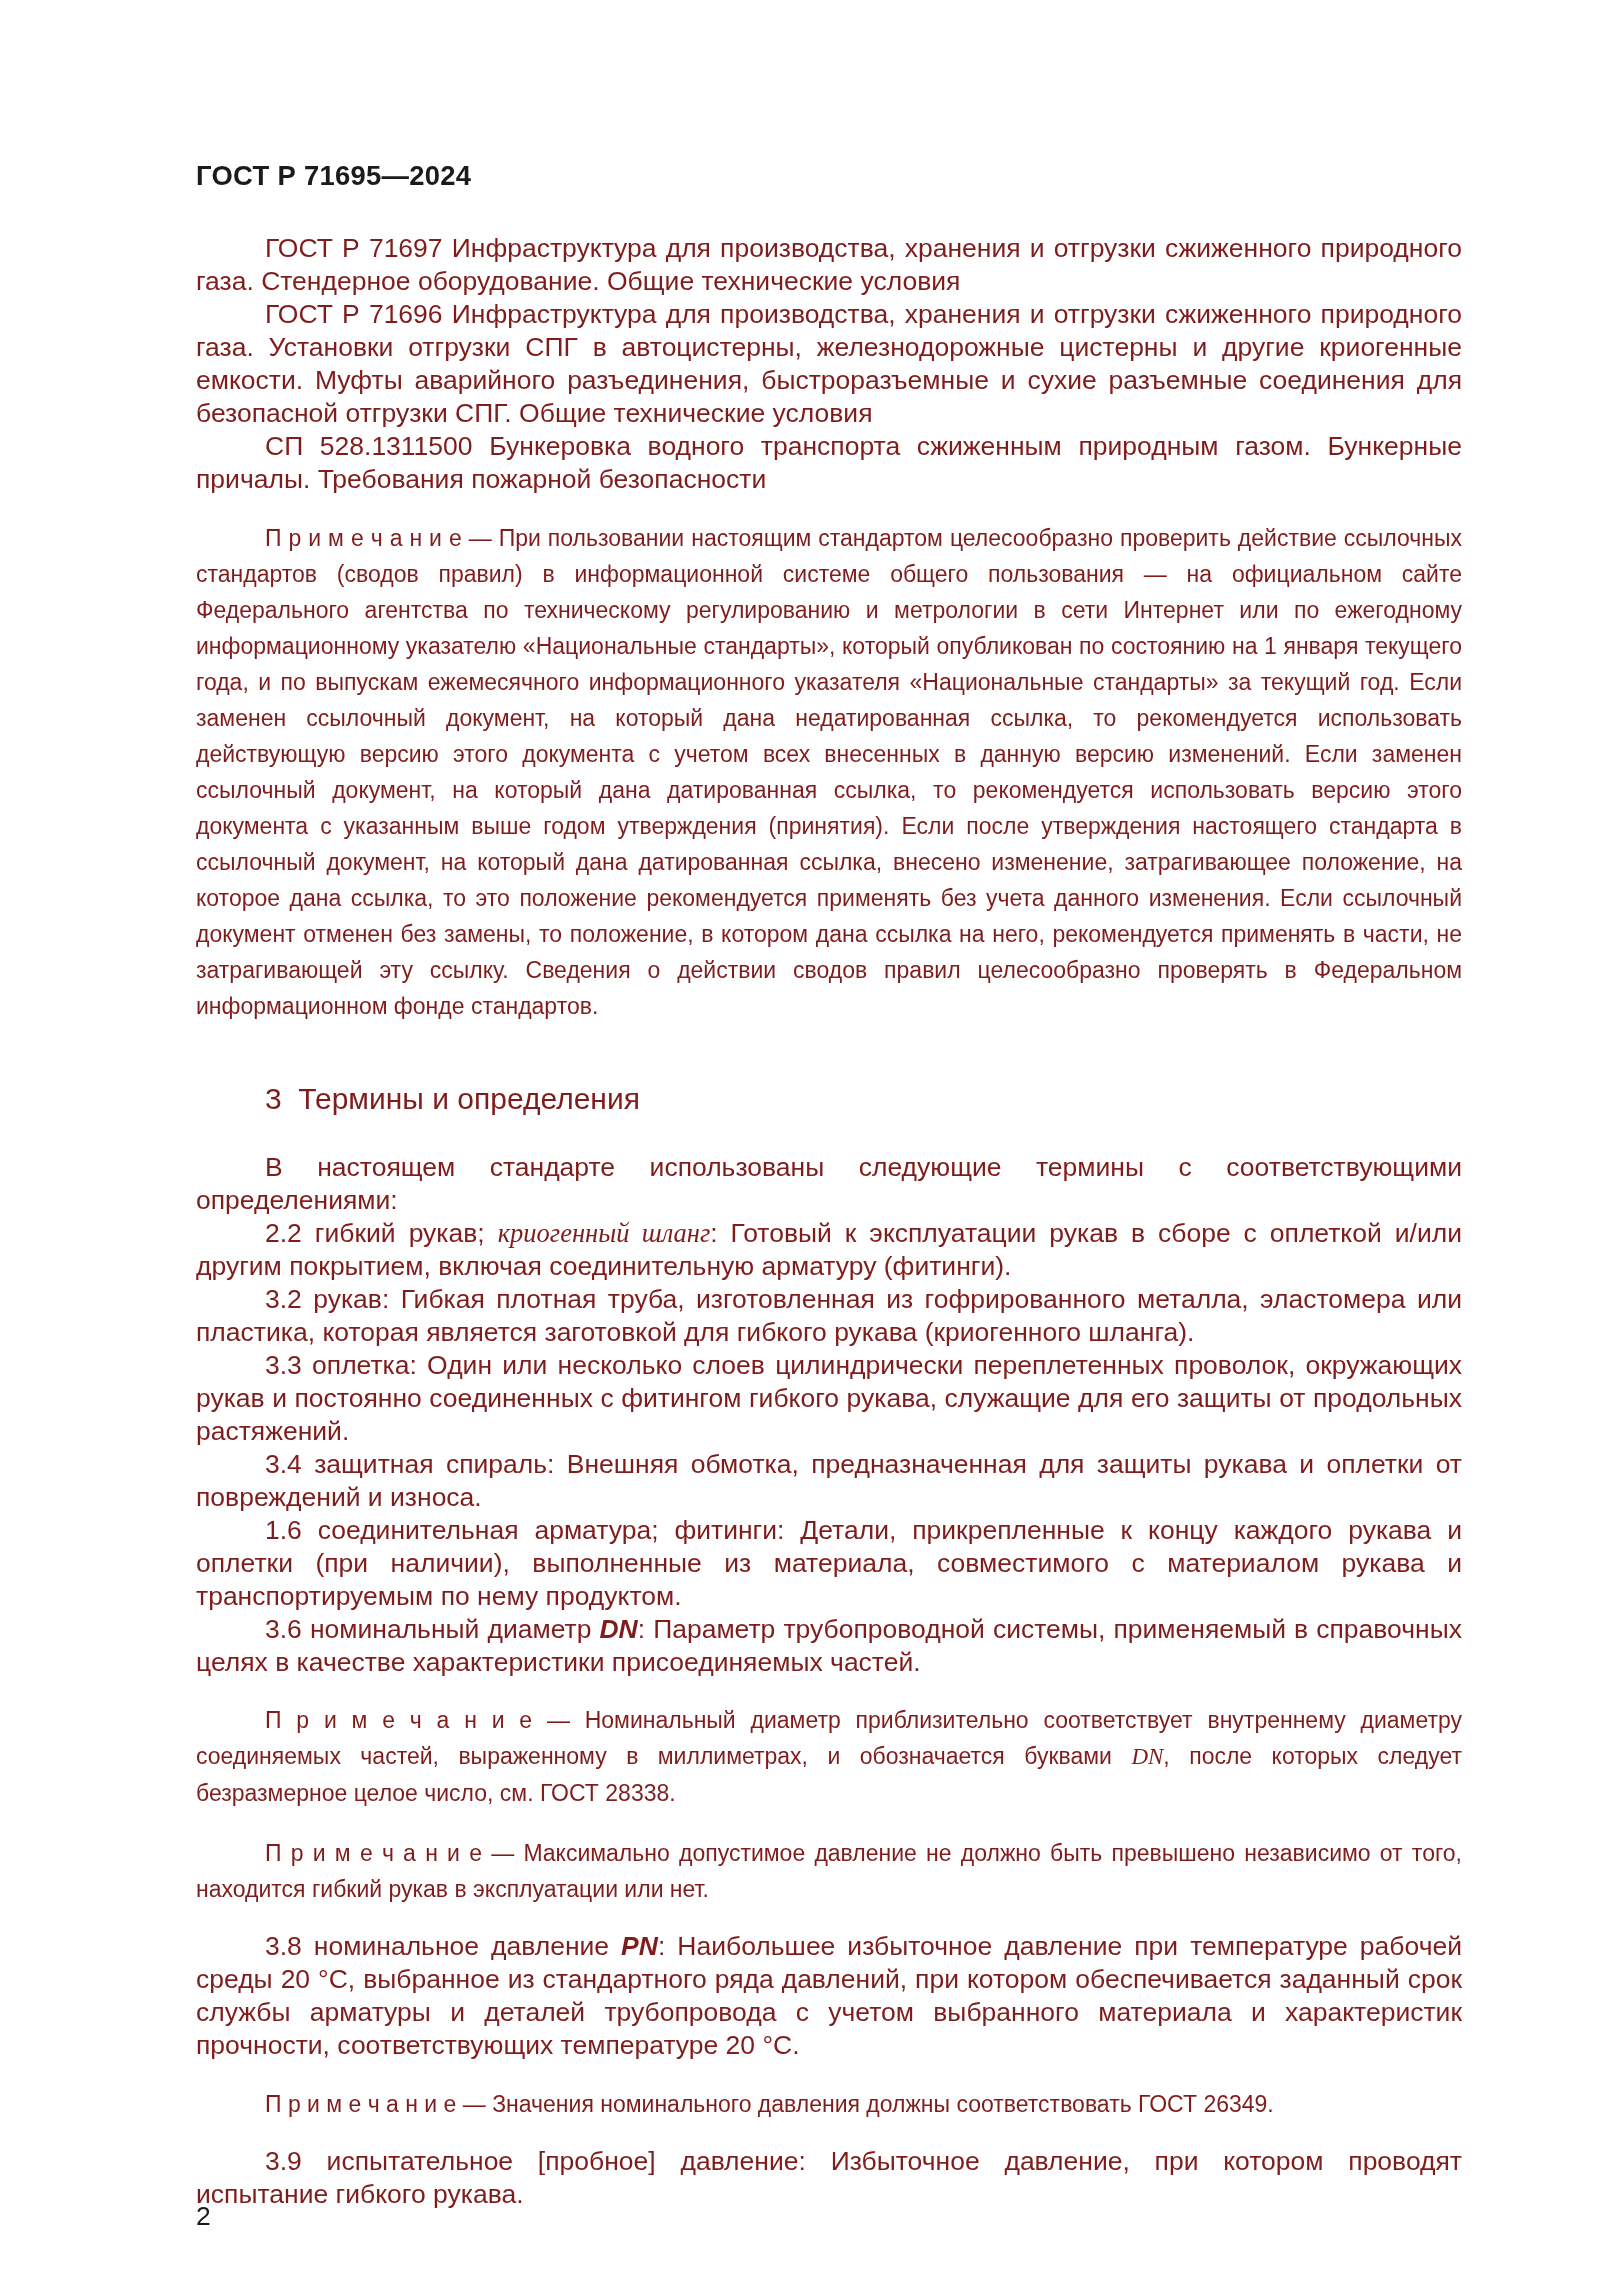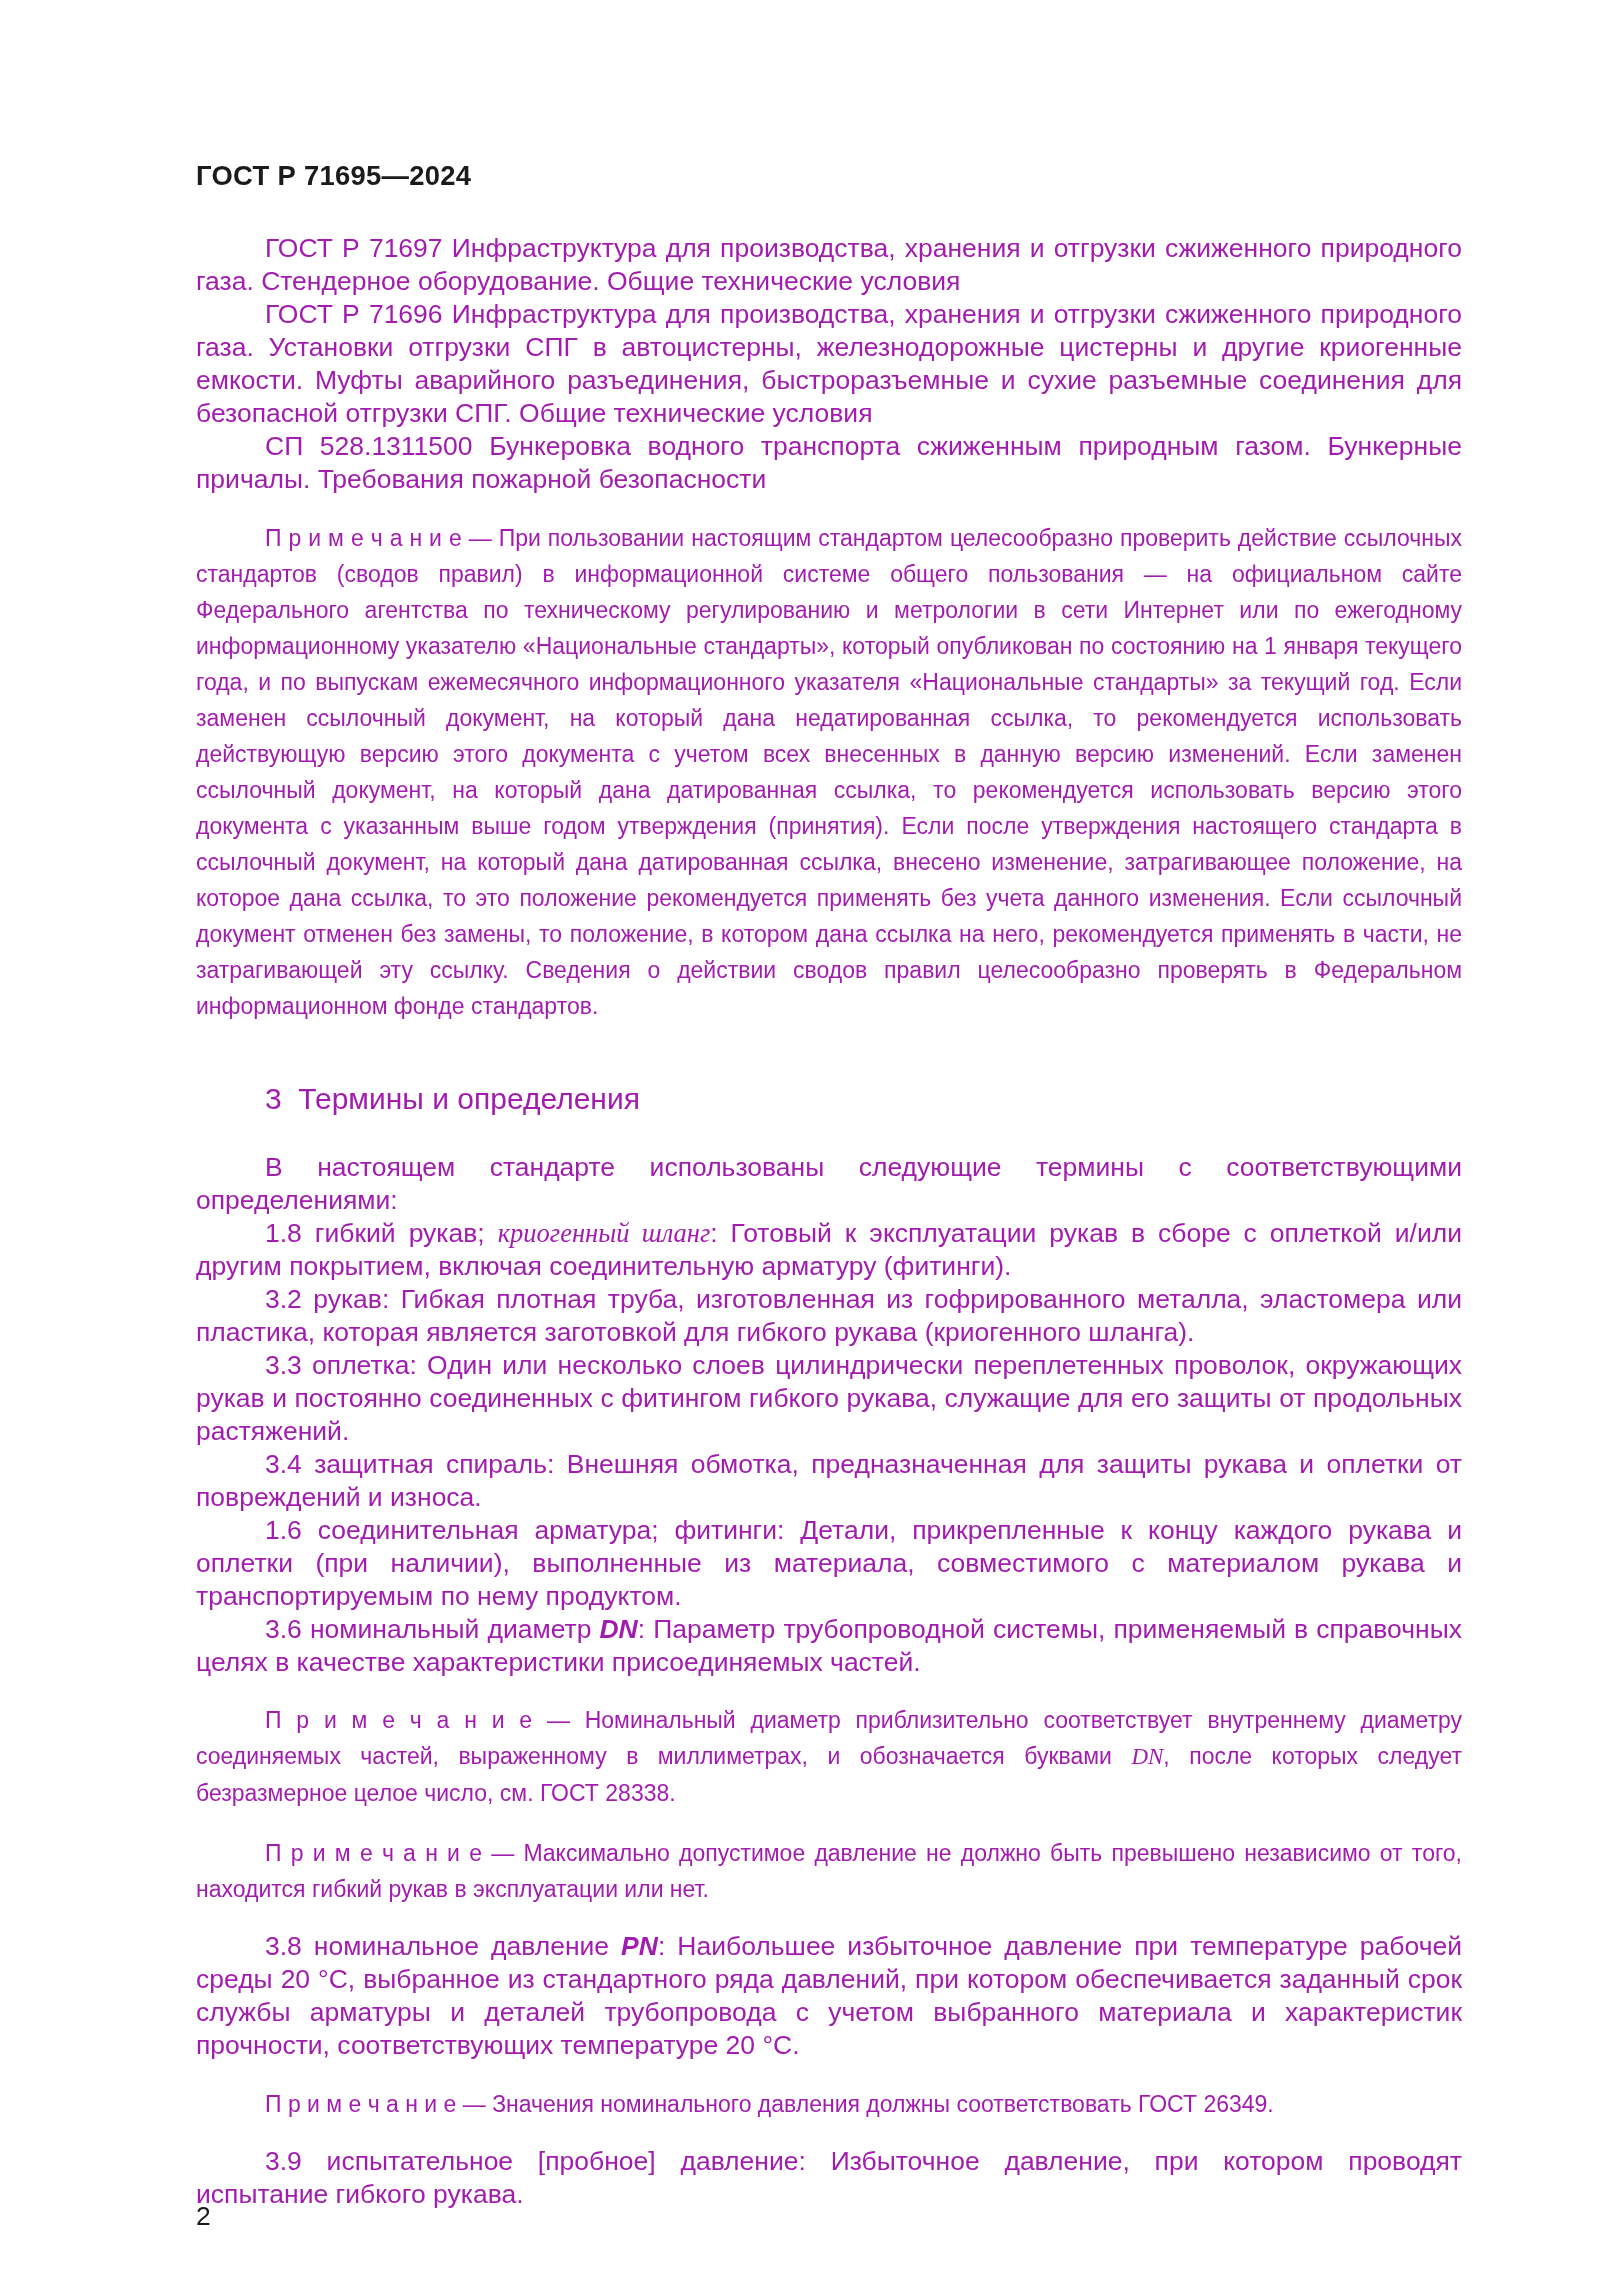--- a/index.html
+++ b/index.html
@@ -29,21 +29,21 @@
     position: absolute;
     top: 232px;
     left: 196px;
     right: 106px;
   }
   p.blk {
     font-size: 26.5px;
     line-height: 33px;
     text-align: justify;
     text-indent: 69px;
-    color: #a21caf;
+    color: #7f1d1d;
   }
   p.note {
     font-size: 23px;
     line-height: 36px;
     margin: 23.5px 0;
     text-align: justify;
     text-indent: 69px;
   }
   p.heading {
     font-size: 30px;
@@ -71,21 +71,21 @@
     <span>ГОСТ Р 71695—2024</span>
   </header>
 
   <main class="content" id="doc-body">
       <p class="blk para"><span>ГОСТ Р 71697 Инфраструктура для производства, хранения и отгрузки сжиженного природного газа. Стендерное оборудование. Общие технические условия</span></p>
       <p class="blk para"><span>ГОСТ Р 71696 Инфраструктура для производства, хранения и отгрузки сжиженного природного газа. Установки отгрузки СПГ в автоцистерны, железнодорожные цистерны и другие криогенные емкости. Муфты аварийного разъединения, быстроразъемные и сухие разъемные соединения для безопасной отгрузки СПГ. Общие технические условия</span></p>
       <p class="blk para"><span>СП 528.1311500 Бункеровка водного транспорта сжиженным природным газом. Бункерные причалы. Требования пожарной безопасности</span></p>
       <p class="blk note"><span>П р и м е ч а н и е  — При пользовании настоящим стандартом целесообразно проверить действие ссылочных стандартов (сводов правил) в информационной системе общего пользования — на официальном сайте Федерального агентства по техническому регулированию и метрологии в сети Интернет или по ежегодному информационному указателю «Национальные стандарты», который опубликован по состоянию на 1 января текущего года, и по выпускам ежемесячного информационного указателя «Национальные стандарты» за текущий год. Если заменен ссылочный документ, на который дана недатированная ссылка, то рекомендуется использовать действующую версию этого документа с учетом всех внесенных в данную версию изменений. Если заменен ссылочный документ, на который дана датированная ссылка, то рекомендуется использовать версию этого документа с указанным выше годом утверждения (принятия). Если после утверждения настоящего стандарта в ссылочный документ, на который дана датированная ссылка, внесено изменение, затрагивающее положение, на которое дана ссылка, то это положение рекомендуется применять без учета данного изменения. Если ссылочный документ отменен без замены, то положение, в котором дана ссылка на него, рекомендуется применять в части, не затрагивающей эту ссылку. Сведения о действии сводов правил целесообразно проверять в Федеральном информационном фонде стандартов.</span></p>
       <p class="blk heading"><span class="s-b">3&nbsp;&nbsp;Термины и определения</span></p>
       <p class="blk para"><span>В настоящем стандарте использованы следующие термины с соответствующими определениями:</span></p>
-      <p class="blk para"><span class="s-b">1.8 гибкий рукав; </span><span class="s-i">криогенный шланг</span><span>: Готовый к эксплуатации рукав в сборе с оплеткой и/или другим покрытием, включая соединительную арматуру (фитинги).</span></p>
+      <p class="blk para"><span class="s-b">2.2 гибкий рукав; </span><span class="s-i">криогенный шланг</span><span>: Готовый к эксплуатации рукав в сборе с оплеткой и/или другим покрытием, включая соединительную арматуру (фитинги).</span></p>
       <p class="blk para"><span class="s-b">3.2 рукав: </span><span>Гибкая плотная труба, изготовленная из гофрированного металла, эластомера или пластика, которая является заготовкой для гибкого рукава (криогенного шланга).</span></p>
       <p class="blk para"><span class="s-b">3.3 оплетка: </span><span>Один или несколько слоев цилиндрически переплетенных проволок, окружающих рукав и постоянно соединенных с фитингом гибкого рукава, служащие для его защиты от продольных растяжений.</span></p>
       <p class="blk para"><span class="s-b">3.4 защитная спираль: </span><span>Внешняя обмотка, предназначенная для защиты рукава и оплетки от повреждений и износа.</span></p>
       <p class="blk para"><span class="s-b">1.6 соединительная арматура; </span><span>фитинги: Детали, прикрепленные к концу каждого рукава и оплетки (при наличии), выполненные из материала, совместимого с материалом рукава и транспортируемым по нему продуктом.</span></p>
       <p class="blk para"><span class="s-b">3.6 номинальный диаметр </span><span class="s-bi">DN</span><span>: Параметр трубопроводной системы, применяемый в справочных целях в качестве характеристики присоединяемых частей.</span></p>
       <p class="blk note"><span>П р и м е ч а н и е  — Номинальный диаметр приблизительно соответствует внутреннему диаметру соединяемых частей, выраженному в миллиметрах, и обозначается буквами </span><span class="s-i">DN</span><span>, после которых следует безразмерное целое число, см. ГОСТ 28338.</span></p>
       <p class="blk note"><span>П р и м е ч а н и е  — Максимально допустимое давление не должно быть превышено независимо от того, находится гибкий рукав в эксплуатации или нет.</span></p>
       <p class="blk para"><span class="s-b">3.8 номинальное давление </span><span class="s-bi">PN</span><span class="s-b">:</span><span> Наибольшее избыточное давление при температуре рабочей среды 20 °С, выбранное из стандартного ряда давлений, при котором обеспечивается заданный срок службы арматуры и деталей трубопровода с учетом выбранного материала и характеристик прочности, соответствующих температуре 20 °С.</span></p>
       <p class="blk note"><span>П р и м е ч а н и е  — Значения номинального давления должны соответствовать ГОСТ 26349.</span></p>
       <p class="blk para"><span class="s-b">3.9 испытательное [пробное] давление: </span><span>Избыточное давление, при котором проводят испытание гибкого рукава.</span></p>

